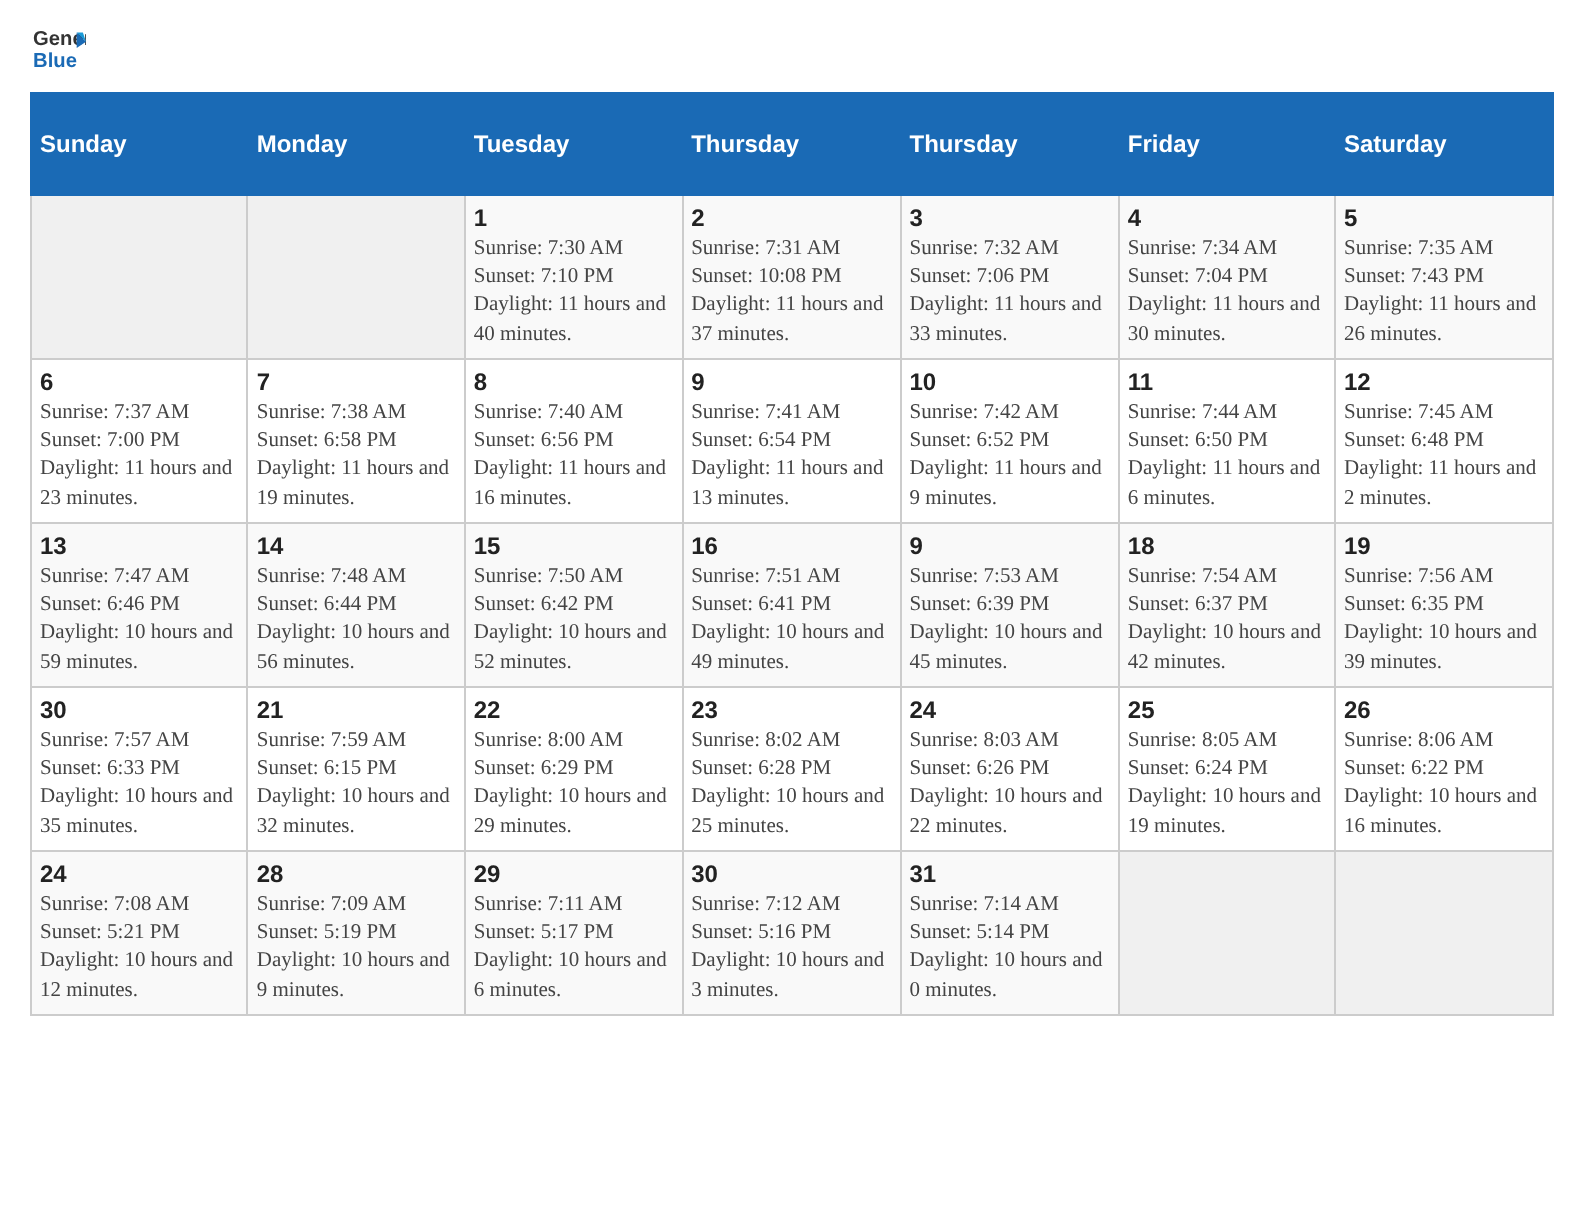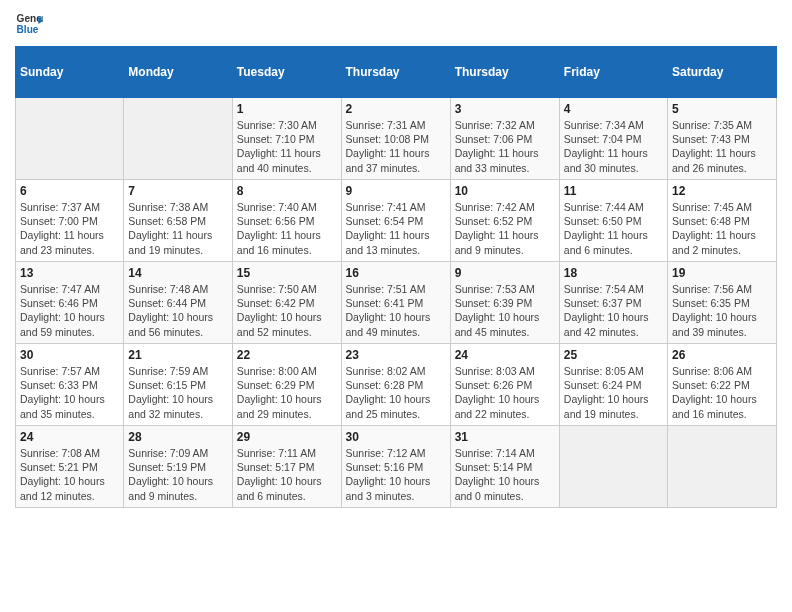--- a/index.html
+++ b/index.html
@@ -77,20 +77,21 @@
       font-weight: bold;
       font-size: 12px;
       color: #222;
       display: block;
       margin-bottom: 2px;
     }
     .day-info {
       color: #444;
       font-size: 10.5px;
       line-height: 1.35;
+      font-family: Liberation Serif, serif;
     }
     .empty-cell {
       background: #f0f0f0 !important;
     }
     .last-row td {
       height: 72px;
     }
   </style>
 </head>
 <body>

